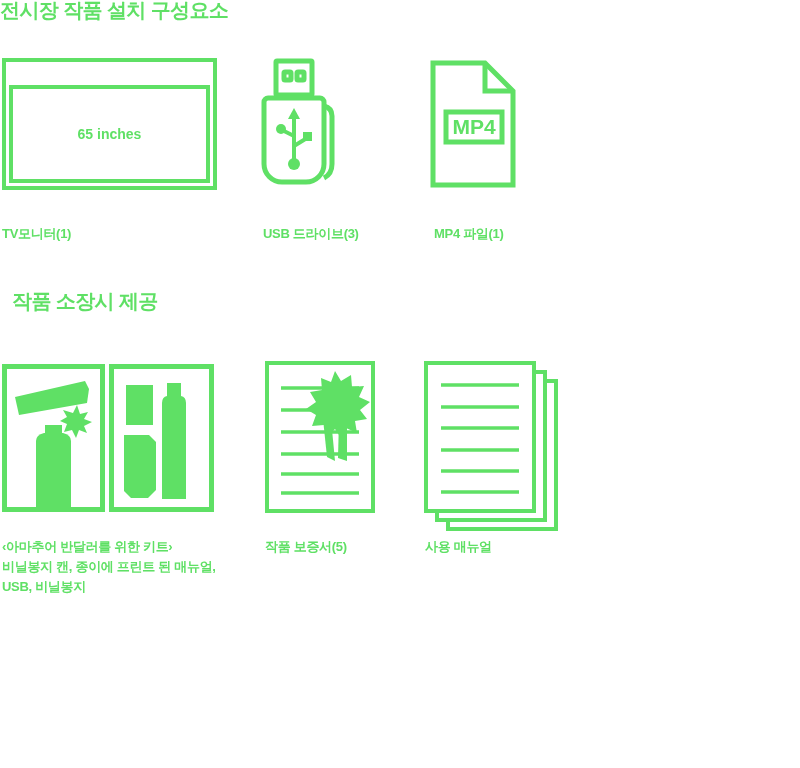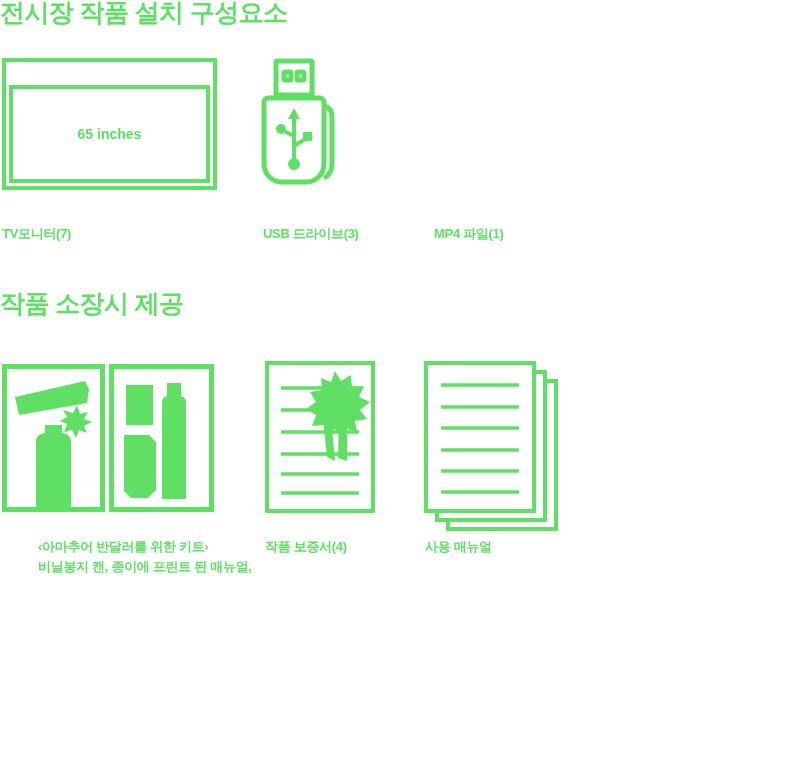--- a/index.html
+++ b/index.html
@@ -17,41 +17,41 @@
   }
   .page {
     position: relative;
     width: 800px;
     height: 768px;
   }
 
   
   .section-title {
     position: absolute;
-    font-size: 25px;
+    font-size: 20px;
     font-weight: bold;
     color: #5FE065;
     letter-spacing: -0.6px;
     white-space: nowrap;
     line-height: 1;
   }
   #title-1 { left: 0px; top: 0px; }
-  #title-2 { left: 0px; top: 291px; }
+  #title-2 { left: 12px; top: 291px; }
 
   
   .item-label {
     position: absolute;
     font-size: 13px;
     font-weight: bold;
     color: #5FE065;
     letter-spacing: -0.3px;
     white-space: nowrap;
     line-height: 1.55;
   }
-  .item-label.multiline { white-space: normal; width: 255px; margin-left: 36px; }
+  .item-label.multiline { white-space: normal; width: 255px; }
 
   
   .icon-box { position: absolute; }
 
   
   #icon-monitor { left: 2px; top: 58px; width: 215px; height: 132px; }
   .monitor-outer {
     position: absolute; inset: 0;
     border: 4px solid #5FE065;
     box-sizing: border-box;
@@ -118,21 +118,21 @@
 <div class="page">
 
   <div class="section-title" id="title-1">전시장 작품 설치 구성요소</div>
 
   <div class="icon-box" id="icon-monitor">
     <div class="monitor-outer"></div>
     <div class="monitor-inner">
       <span class="monitor-text">65 inches</span>
     </div>
   </div>
-  <div class="item-label" style="left:2px; top:224px;">TV모니터(7)</div>
+  <div class="item-label" style="left:2px; top:224px;">TV모니터(1)</div>
 
   <div class="icon-box" id="icon-usb">
     <svg width="78" height="132" viewBox="0 0 78 132">
       <g fill="none" stroke="#5FE065" stroke-width="5">
 
         <rect x="14" y="3" width="36" height="34" rx="1"></rect>
 
         <rect x="22" y="14" width="7" height="8" rx="1"></rect>
         <rect x="35" y="14" width="7" height="8" rx="1"></rect>
 
@@ -149,20 +149,30 @@
       <g fill="#5FE065">
         <polygon points="32,50 26,61 38,61"></polygon>
         <circle cx="32" cy="106" r="6"></circle>
         <circle cx="19" cy="71" r="5"></circle>
         <rect x="41" y="74" width="9" height="9"></rect>
       </g>
     </svg>
   </div>
   <div class="item-label" style="left:263px; top:224px;">USB 드라이브(3)</div>
 
+  <div class="icon-box" id="icon-mp4">
+    <svg width="92" height="132" viewBox="0 0 92 132">
+      <g fill="none" stroke="#5FE065" stroke-width="5">
+        <path d="M5 5 h52 l28 28 v94 h-80 z"></path>
+        <path d="M57 5 v28 h28"></path>
+        <rect x="18" y="54" width="56" height="30"></rect>
+      </g>
+      <text class="mp4-label-text" x="46" y="76" text-anchor="middle">MP4</text>
+    </svg>
+  </div>
   <div class="item-label" style="left:434px; top:224px;">MP4 파일(1)</div>
 
   <div class="section-title" id="title-2">작품 소장시 제공</div>
 
   <div class="icon-box" id="icon-kit">
 
     <div class="kit-panel" id="kit-panel-left">
       <svg width="93" height="138" viewBox="0 0 93 138">
         <g fill="#5FE065">
 
@@ -186,20 +196,21 @@
 
           <rect x="53" y="14" width="14" height="14"></rect>
           <path d="M48 34 q0 -6 5 -7 h14 q5 1 5 7 v96 h-24 z"></path>
         </g>
       </svg>
     </div>
   </div>
   <div class="item-label multiline" style="left:2px; top:537px;">
     <div>‹아마추어 반달러를 위한 키트›</div>
     <div>비닐봉지 캔, 종이에 프린트 된 매뉴얼,</div>
+    <div>USB, 비닐봉지</div>
   </div>
 
   <div class="icon-box" id="icon-certificate">
     <div class="doc-frame"></div>
     <svg width="110" height="152" viewBox="0 0 110 152" style="position:absolute; left:0; top:0;">
       <g stroke="#5FE065" stroke-width="3.5" stroke-linecap="butt">
         <line x1="16" y1="27" x2="94" y2="27"></line>
         <line x1="16" y1="49" x2="94" y2="49"></line>
         <line x1="16" y1="71" x2="94" y2="71"></line>
         <line x1="16" y1="93" x2="94" y2="93"></line>
@@ -208,21 +219,21 @@
       </g>
       <g fill="#5FE065">
 
         <polygon points="58,58 66,58 70,100 62,96"></polygon>
         <polygon points="74,58 82,58 82,100 73,97"></polygon>
 
         <polygon points="70,10 76,20 86,14 87,26 99,25 94,36 105,41 95,49 102,58 90,60 92,72 81,67 76,77 70,68 62,76 59,64 47,65 51,54 41,48 51,41 45,31 57,29 56,17 66,21"></polygon>
       </g>
     </svg>
   </div>
-  <div class="item-label" style="left:265px; top:537px;">작품 보증서(4)</div>
+  <div class="item-label" style="left:265px; top:537px;">작품 보증서(5)</div>
 
   <div class="icon-box" id="icon-manual">
     <div class="stack-sheet" id="stack-back-2"></div>
     <div class="stack-sheet" id="stack-back-1"></div>
     <div class="stack-sheet" id="stack-front">
       <svg width="104" height="144" viewBox="0 0 104 144">
         <g stroke="#5FE065" stroke-width="3.5" stroke-linecap="butt">
           <line x1="13" y1="20" x2="91" y2="20"></line>
           <line x1="13" y1="42" x2="91" y2="42"></line>
           <line x1="13" y1="63" x2="91" y2="63"></line>

